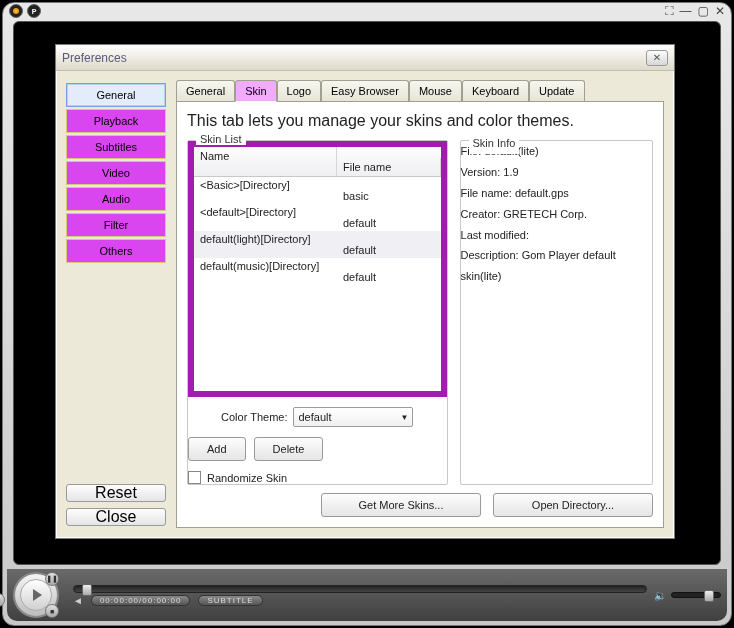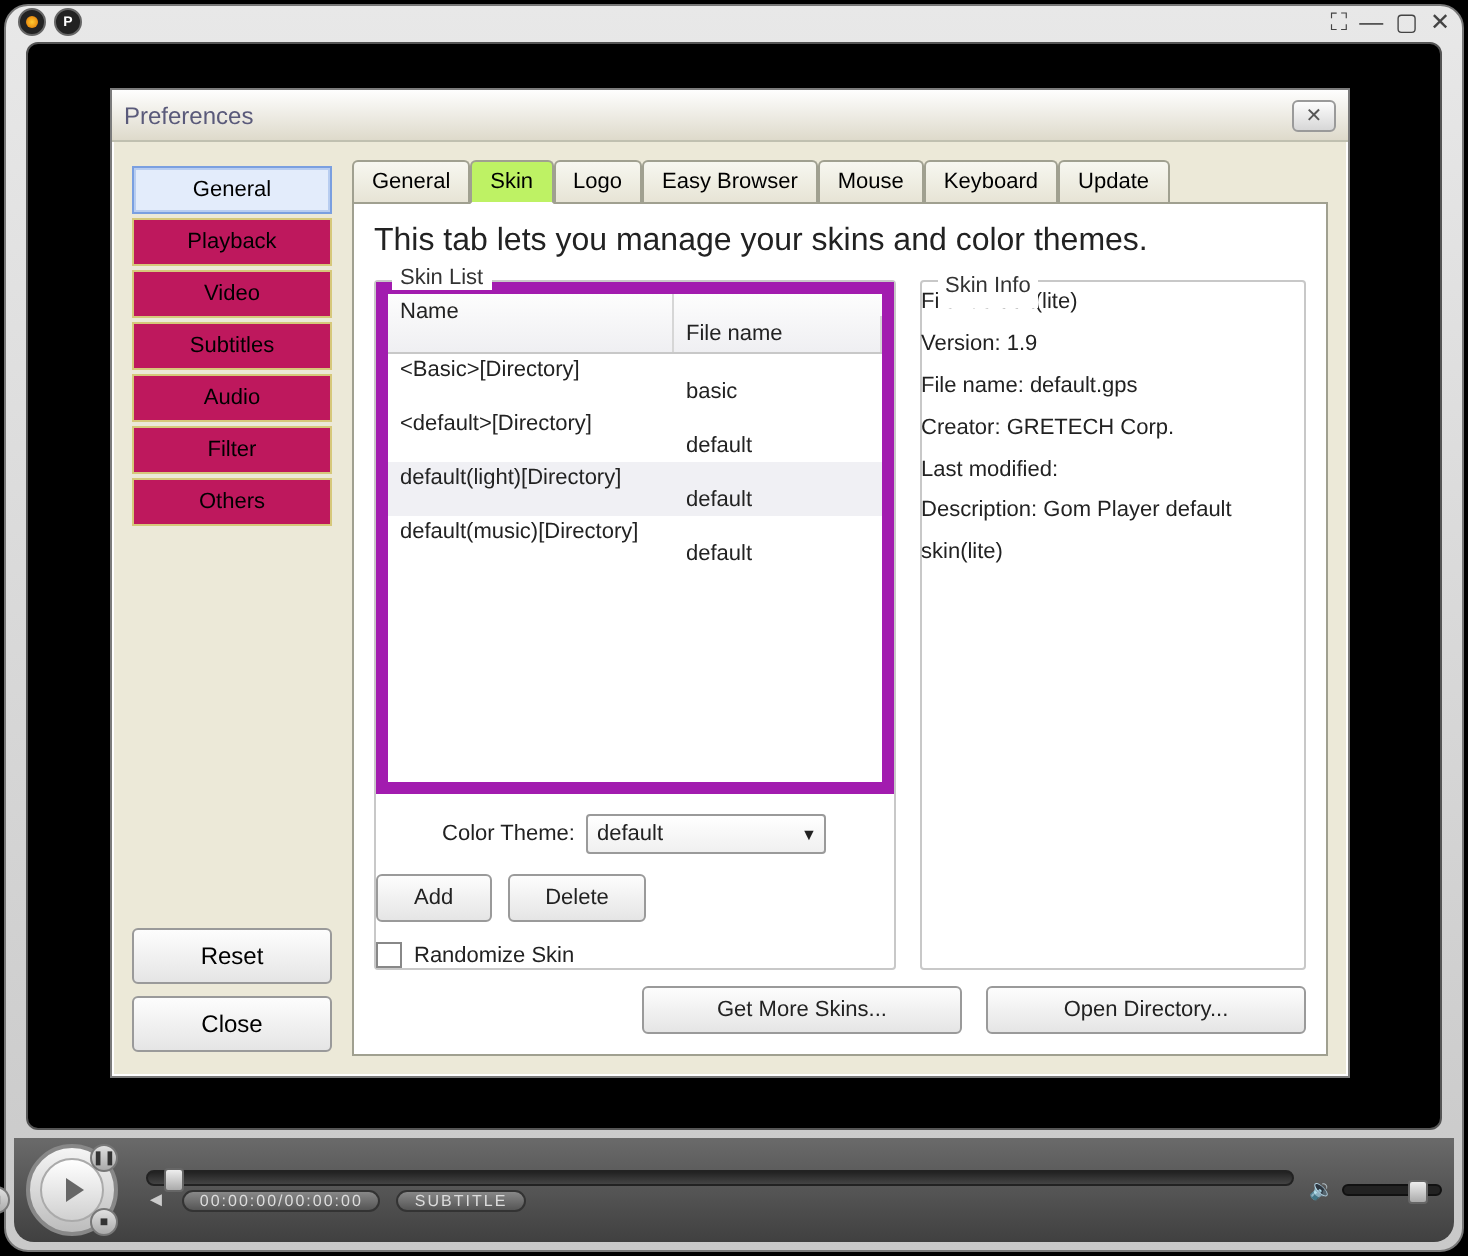--- a/index.html
+++ b/index.html
@@ -53,29 +53,29 @@
   .dialog {
     position:absolute; left:55px; top:44px; width:620px; height:495px;
     background:#ECE9D8; border:1px solid #7b7b7b; 
     box-shadow:0 0 0 1px #fff inset;
   }
   .dlg-title { height:26px; background:linear-gradient(#fefefe,#dedacb); border-bottom:1px solid #c0c0b0; display:flex; align-items:center; justify-content:space-between; padding:0 6px; font-size:12px; color:#5a5a7a;}
   .dlg-close { width:22px; height:16px; background:linear-gradient(#fdfdfd,#d7d7d7); border:1px solid #9a9a9a; border-radius:3px; font-size:10px; display:flex; align-items:center; justify-content:center; cursor:pointer; color:#555; font-family:Arial;}
   .dlg-body { display:flex; height:calc(100% - 26px); }
 
   .sidebtns { width:120px; padding:12px 10px; display:flex; flex-direction:column; gap:2px; }
-  .navbtn { height:24px; font-size:11px; border:1px solid #d6c87a; background:#be185d; display:flex; align-items:center; justify-content:center; cursor:pointer;}
+  .navbtn { height:24px; font-size:11px; border:1px solid #d6c87a; background:#d946ef; display:flex; align-items:center; justify-content:center; cursor:pointer;}
   .navbtn.sel { background:#E3ECFB; border:1px solid #7a9fe0; box-shadow:0 0 0 1px #b8cdf0 inset;}
   .spacer { flex:1; }
-  .stdbtn { height:28px; font-size:12px; background:linear-gradient(#fdfdfd,#e5e5e5); border:1px solid #9a9a9a; border-radius:3px; display:flex; align-items:center; justify-content:center; cursor:pointer; margin-top:4px;}
+  .stdbtn { height:18px; font-size:16px; background:linear-gradient(#fdfdfd,#e5e5e5); border:1px solid #9a9a9a; border-radius:3px; display:flex; align-items:center; justify-content:center; cursor:pointer; margin-top:4px;}
 
   .right-pane { flex:1; padding:8px 10px 10px 0; display:flex; flex-direction:column;}
   .tabs { display:flex; gap:0; font-size:11px; }
   .tab { padding:4px 9px; background:linear-gradient(#f7f7f0,#e6e3d4); border:1px solid #a0a090; border-bottom:none; border-radius:3px 3px 0 0; cursor:pointer; position:relative; top:1px;}
-  .tab.act { background:#bef264; z-index:2; border-bottom:1px solid #fff;}
+  .tab.act { background:#f0abfc; z-index:2; border-bottom:1px solid #fff;}
   .tab-body { flex:1; background:#fff; border:1px solid #a0a090; padding:10px; font-size:11px; color:#222; display:flex; flex-direction:column; position:relative;}
   .desc { font-size:16px; margin-bottom:10px;}
 
   .midrow { flex:1; display:flex; gap:12px; }
   .fieldset { border:1px solid #c8c8c8; border-radius:2px; padding:0; position:relative;}
   .legend { position:absolute; top:-8px; left:8px; background:#fff; padding:0 4px; font-size:11px; color:#333;}
   .fs-left { flex:1.35; display:flex; flex-direction:column;}
   .fs-right { flex:1; font-size:11px; line-height:1.9; color:#222;}
 
   .listbox { border:6px solid #a21caf; background:#fff; flex:1; min-height:190px; }
@@ -148,22 +148,22 @@
 
 <div class="dialog">
   <div class="dlg-title">
     <span>Preferences</span>
     <div class="dlg-close">✕</div>
   </div>
   <div class="dlg-body">
     <div class="sidebtns">
       <div class="navbtn sel">General</div>
       <div class="navbtn">Playback</div>
+      <div class="navbtn">Subtitles</div>
       <div class="navbtn">Video</div>
-      <div class="navbtn">Subtitles</div>
       <div class="navbtn">Audio</div>
       <div class="navbtn">Filter</div>
       <div class="navbtn">Others</div>
       <div class="spacer"></div>
       <div class="stdbtn">Reset</div>
       <div class="stdbtn">Close</div>
     </div>
 
     <div class="right-pane">
       <div class="tabs">

